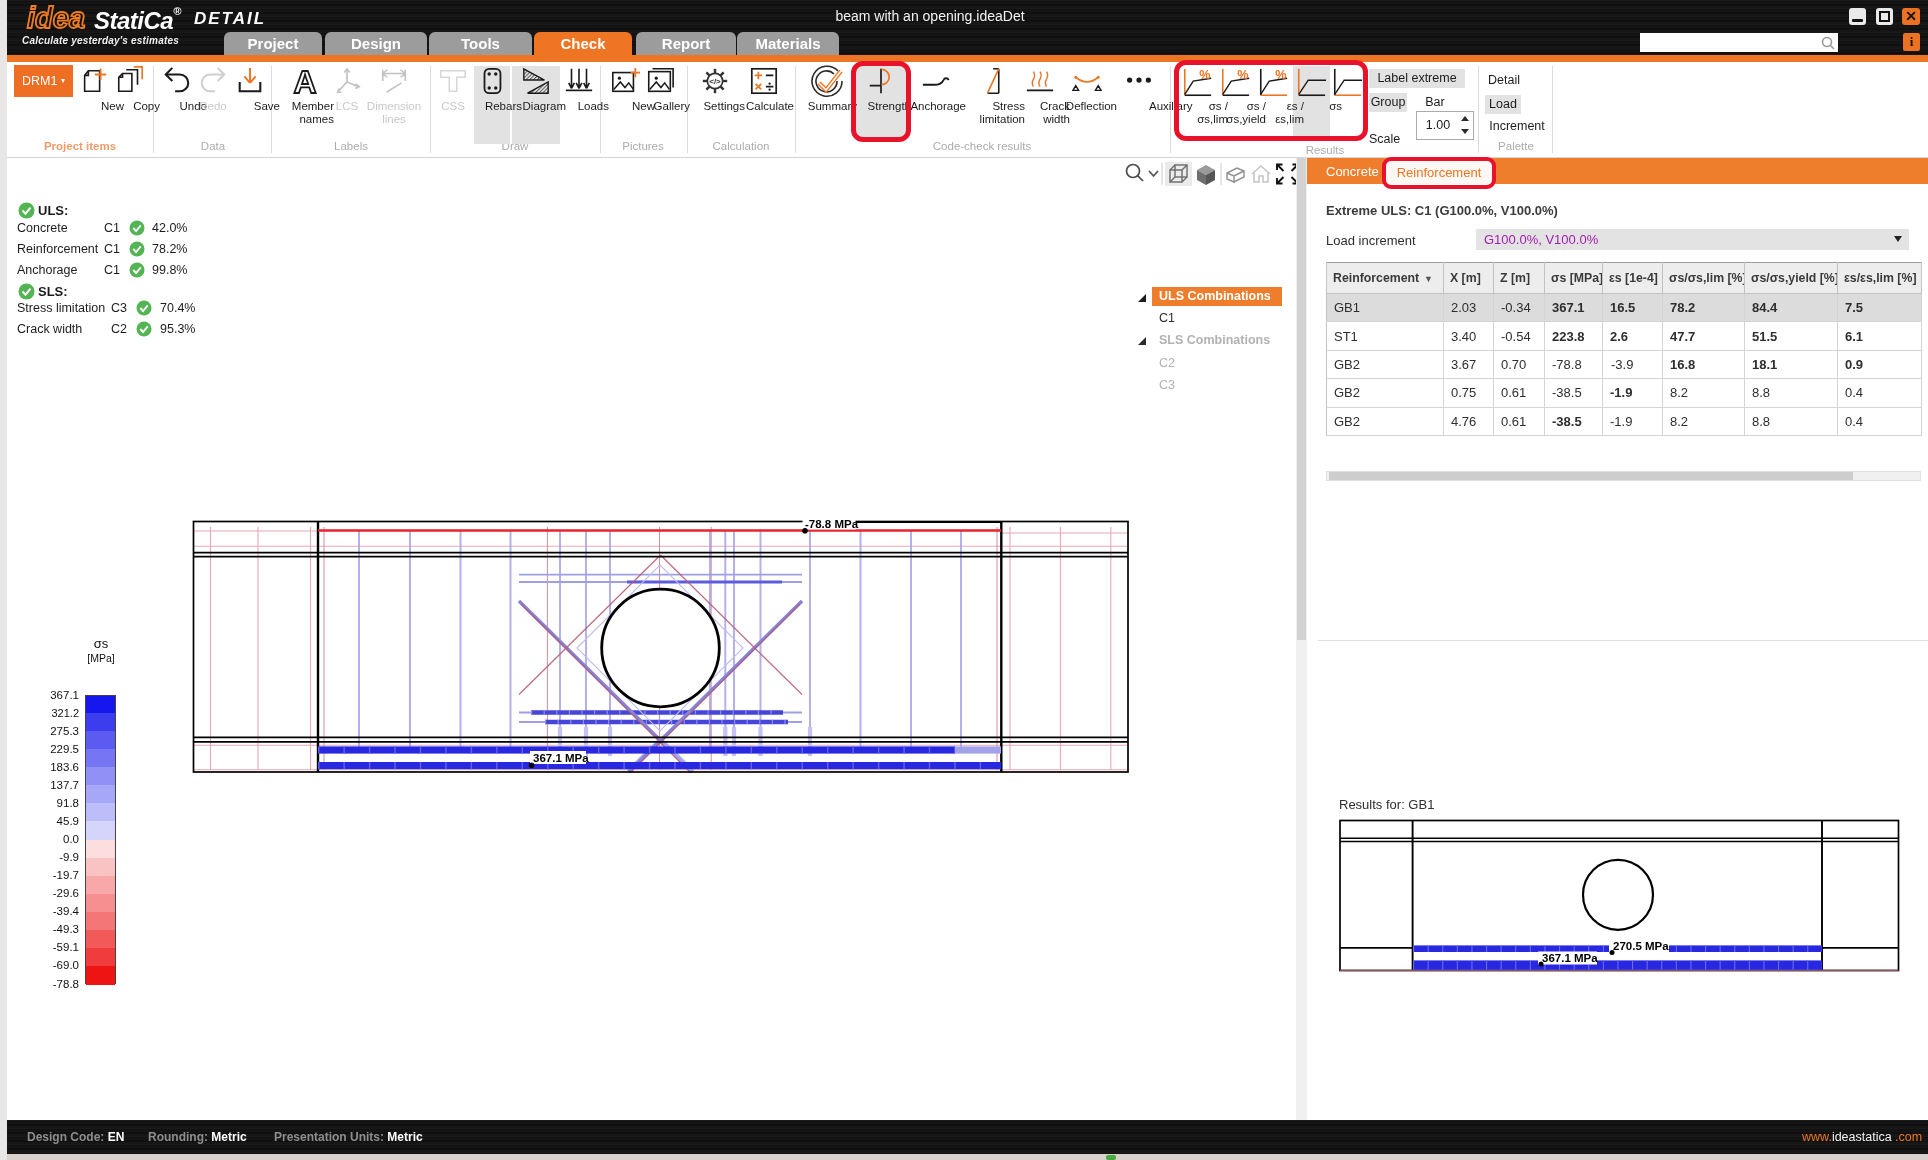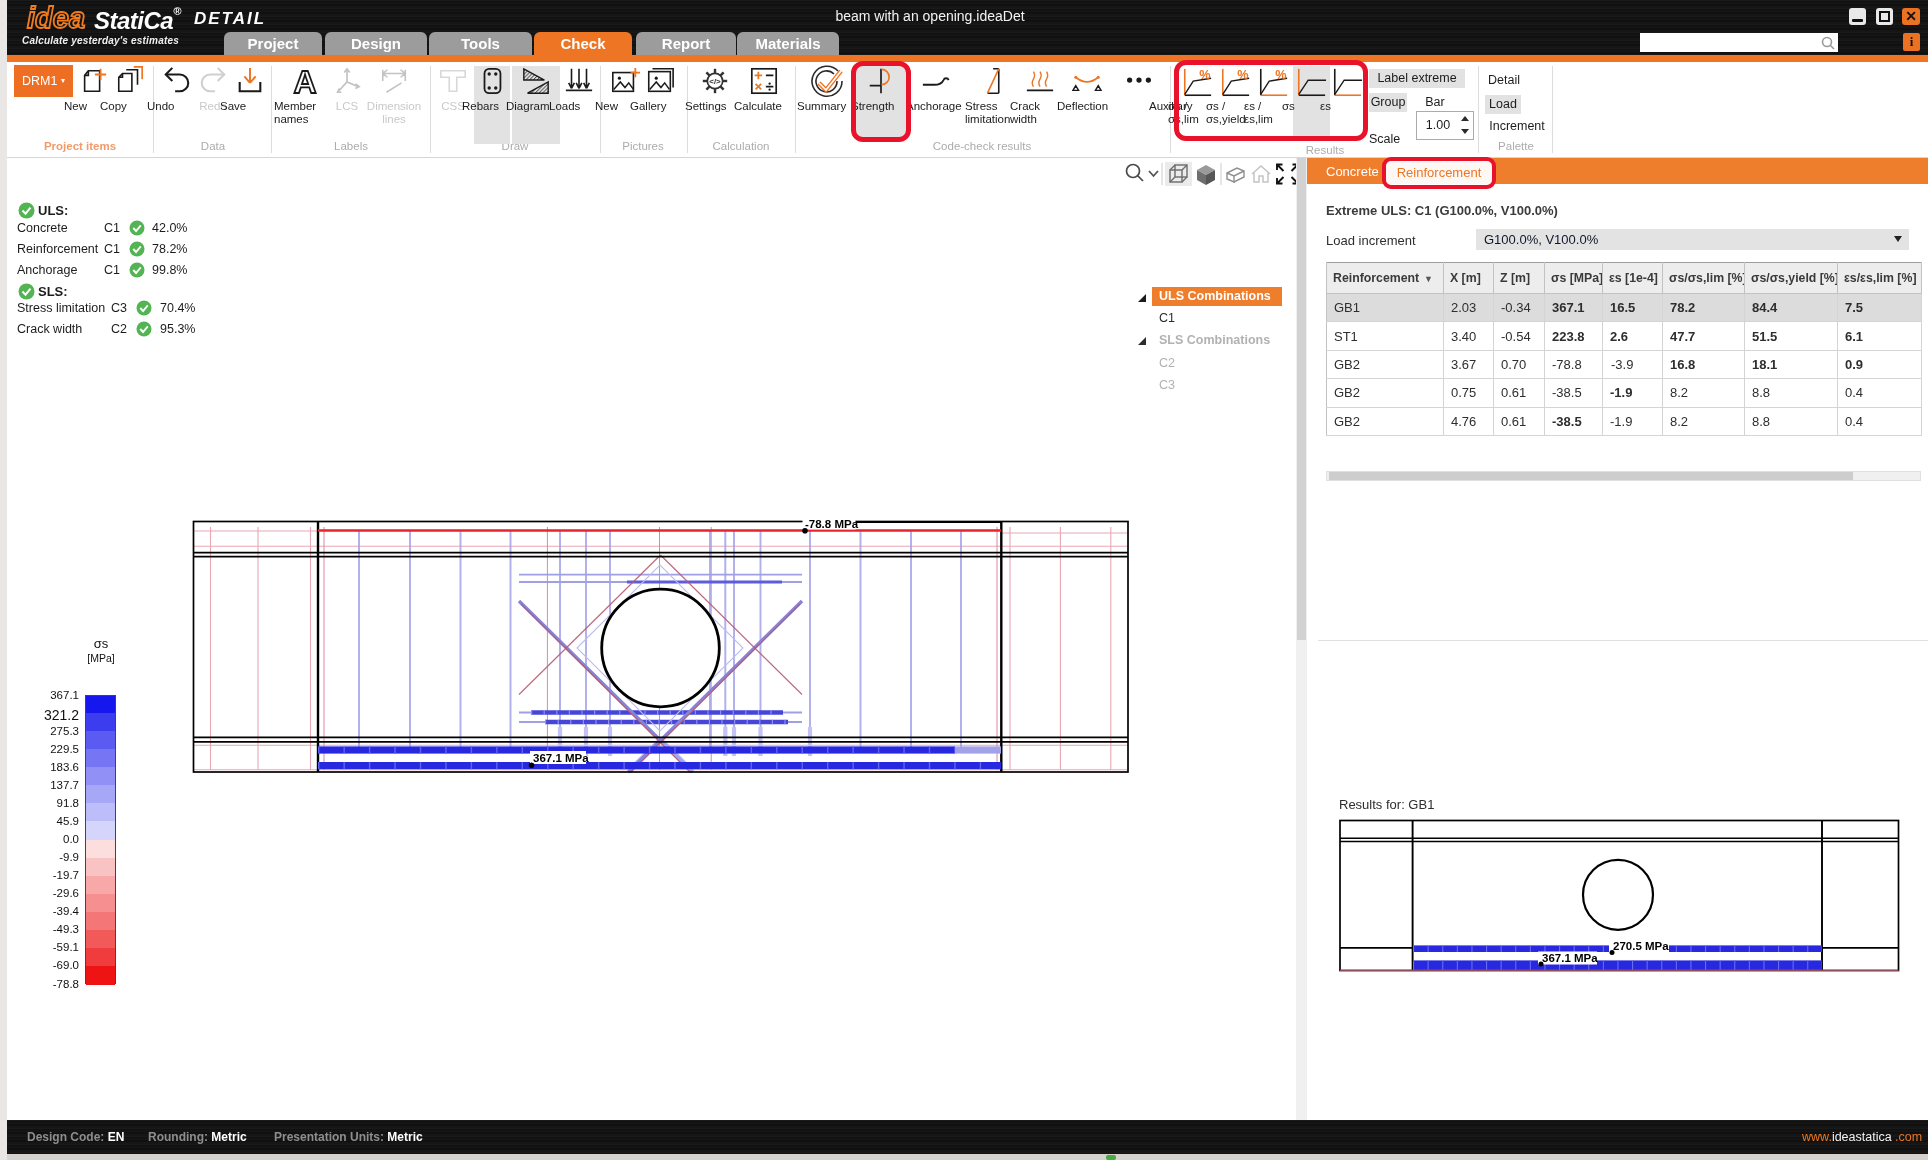--- a/index.html
+++ b/index.html
@@ -1,18 +1,18 @@
 <!DOCTYPE html>
 <html><head><meta charset="utf-8">
 <style>
 *{margin:0;padding:0;box-sizing:border-box;}
 html,body{width:1928px;height:1160px;overflow:hidden;background:#fff;font-family:"Liberation Sans",sans-serif;}
 .abs{position:absolute;}
 .tx{position:absolute;white-space:nowrap;}
-.lbl{position:absolute;font-size:11.5px;color:#1c1c1c;text-align:left;line-height:13px;white-space:nowrap;}
+.lbl{position:absolute;font-size:11.5px;color:#1c1c1c;text-align:right;line-height:13px;white-space:nowrap;}
 .glbl{position:absolute;font-size:11.5px;color:#acacac;text-align:center;white-space:nowrap;}
 .dislbl{position:absolute;font-size:11.5px;color:#c9c9c9;text-align:center;line-height:13px;white-space:nowrap;}
 .sep{position:absolute;width:1px;background:#dcdcdc;top:66px;height:87px;}
 .tile{position:absolute;background:#e2e2e2;}
 .redbox{position:absolute;border:5px solid #e8132b;border-radius:12px;}
 .tab{position:absolute;top:32px;height:23px;background:#9c9c9c;border-radius:6px 6px 0 0;color:#fff;font-weight:bold;font-size:15px;text-align:center;line-height:23px;}
 .icon{position:absolute;}
 .texture{background-color:#101010;background-image:repeating-linear-gradient(180deg, rgba(255,255,255,0.07) 0px, rgba(255,255,255,0.01) 1px, rgba(0,0,0,0) 2px, rgba(255,255,255,0.04) 3px, rgba(0,0,0,0) 4px, rgba(0,0,0,0) 6px, rgba(255,255,255,0.05) 7px, rgba(0,0,0,0) 8px);}
 </style></head>
 <body>
@@ -386,21 +386,21 @@
 <div class="abs" style="left:86px;top:821.4px;width:29px;height:18.7px;background:rgb(213, 213, 252);"></div>
 <div class="abs" style="left:86px;top:839.5px;width:29px;height:18.7px;background:rgb(252, 222, 222);"></div>
 <div class="abs" style="left:86px;top:857.6px;width:29px;height:18.7px;background:rgb(250, 195, 195);"></div>
 <div class="abs" style="left:86px;top:875.6px;width:29px;height:18.7px;background:rgb(248, 168, 168);"></div>
 <div class="abs" style="left:86px;top:893.7px;width:29px;height:18.7px;background:rgb(246, 144, 144);"></div>
 <div class="abs" style="left:86px;top:911.8px;width:29px;height:18.7px;background:rgb(244, 118, 118);"></div>
 <div class="abs" style="left:86px;top:929.8px;width:29px;height:18.7px;background:rgb(242, 90, 90);"></div>
 <div class="abs" style="left:86px;top:947.9px;width:29px;height:18.7px;background:rgb(240, 60, 60);"></div>
 <div class="abs" style="left:86px;top:965.9px;width:29px;height:18.7px;background:rgb(238, 20, 20);"></div>
 <div class="tx" style="left:0px;top:688.5px;width:79px;text-align:right;font-size:11.5px;color:#111;">367.1</div>
-<div class="tx" style="left:0px;top:706.6px;width:79px;text-align:right;font-size:14px;color:#111;">321.2</div>
+<div class="tx" style="left:0px;top:706.6px;width:79px;text-align:right;font-size:11px;color:#111;">321.2</div>
 <div class="tx" style="left:0px;top:724.6px;width:79px;text-align:right;font-size:11.5px;color:#111;">275.3</div>
 <div class="tx" style="left:0px;top:742.7px;width:79px;text-align:right;font-size:11.5px;color:#111;">229.5</div>
 <div class="tx" style="left:0px;top:760.8px;width:79px;text-align:right;font-size:11.5px;color:#111;">183.6</div>
 <div class="tx" style="left:0px;top:778.8px;width:79px;text-align:right;font-size:11.5px;color:#111;">137.7</div>
 <div class="tx" style="left:0px;top:796.9px;width:79px;text-align:right;font-size:11.5px;color:#111;">91.8</div>
 <div class="tx" style="left:0px;top:814.9px;width:79px;text-align:right;font-size:11.5px;color:#111;">45.9</div>
 <div class="tx" style="left:0px;top:833.0px;width:79px;text-align:right;font-size:11.5px;color:#111;">0.0</div>
 <div class="tx" style="left:0px;top:851.1px;width:79px;text-align:right;font-size:11.5px;color:#111;">-9.9</div>
 <div class="tx" style="left:0px;top:869.1px;width:79px;text-align:right;font-size:11.5px;color:#111;">-19.7</div>
 <div class="tx" style="left:0px;top:887.2px;width:79px;text-align:right;font-size:11.5px;color:#111;">-29.6</div>
@@ -414,21 +414,21 @@
 <div class="abs" style="left:1296px;top:158px;width:11px;height:962px;background:#f0f0f0;"></div>
 <div class="abs" style="left:1297px;top:158px;width:9px;height:482px;background:#d2d2d2;"></div>
 
 <div class="abs" style="left:1307px;top:158px;width:621px;height:26px;background:#ee7d2c;"></div>
 <div class="tx" style="left:1326px;top:164px;font-size:13px;color:#fff;">Concrete</div>
 <div class="abs" style="left:1386px;top:161px;width:106px;height:23px;background:#fdf8f4;border-radius:3px 3px 0 0;text-align:center;font-size:13px;color:#ee7523;line-height:23px;">Reinforcement</div>
 <div class="redbox" style="left:1382px;top:157px;width:114px;height:32px;border-width:4px;border-radius:9px;"></div>
 <div class="tx" style="left:1326px;top:203px;font-size:13px;font-weight:bold;color:#3b3b3b;">Extreme ULS: C1 (G100.0%, V100.0%)</div>
 <div class="tx" style="left:1326px;top:233px;font-size:13px;color:#2e2e2e;">Load increment</div>
 <div class="abs" style="left:1476px;top:229px;width:433px;height:21px;background:#e3e3e3;"></div>
-<div class="tx" style="left:1484px;top:232px;font-size:13px;color:#0f172a;">G100.0%, V100.0%</div>
+<div class="tx" style="left:1484px;top:232px;font-size:13px;color:#a21caf;">G100.0%, V100.0%</div>
 <div class="abs" style="left:1894px;top:236px;width:0;height:0;border-top:6px solid #222;border-left:4.5px solid transparent;border-right:4.5px solid transparent;"></div>
 <div id="rtable">
 <table style="position:absolute;left:1326px;top:262px;border-collapse:collapse;table-layout:fixed;width:595px;border:1px solid #9e9e9e;font-size:13px;color:#2e2e2e;white-space:nowrap;white-space:nowrap;">
 <tbody>
           <tr style="height:31px;background:#ededed;">
 <td style="width:117px;border:1px solid #c2c2c2;border-top:none;padding:0 2px 0 6px;font-weight:bold;color:#3a3a3a;overflow:hidden;font-size:12.3px;">Reinforcement<span style="font-size:9px;color:#555;"> &nbsp;▼</span></td>
 <td style="width:50px;border:1px solid #c2c2c2;border-top:none;padding:0 2px 0 6px;font-weight:bold;color:#3a3a3a;overflow:hidden;font-size:12.3px;">X [m]</td>
 <td style="width:51px;border:1px solid #c2c2c2;border-top:none;padding:0 2px 0 6px;font-weight:bold;color:#3a3a3a;overflow:hidden;font-size:12.3px;">Z [m]</td>
 <td style="width:58px;border:1px solid #c2c2c2;border-top:none;padding:0 2px 0 6px;font-weight:bold;color:#3a3a3a;overflow:hidden;font-size:12.3px;">σs [MPa]</td>
 <td style="width:60px;border:1px solid #c2c2c2;border-top:none;padding:0 2px 0 6px;font-weight:bold;color:#3a3a3a;overflow:hidden;font-size:12.3px;">εs [1e-4]</td>

